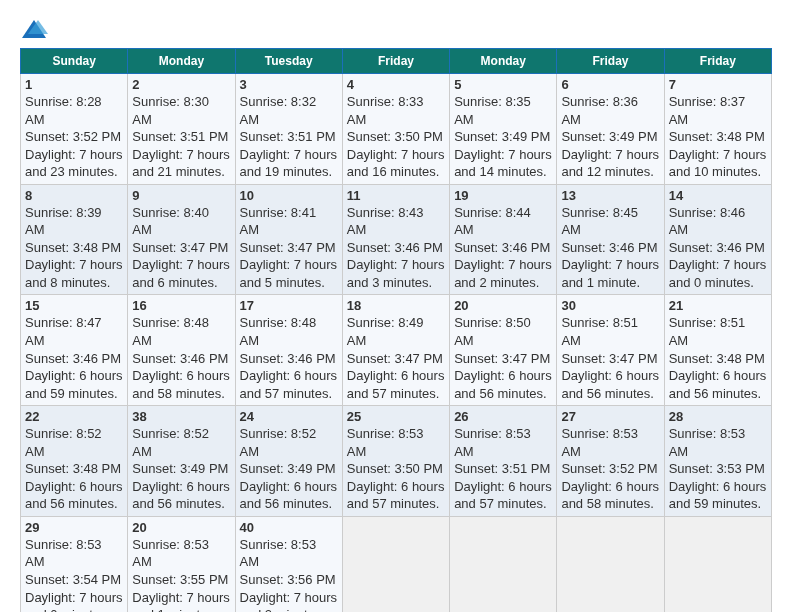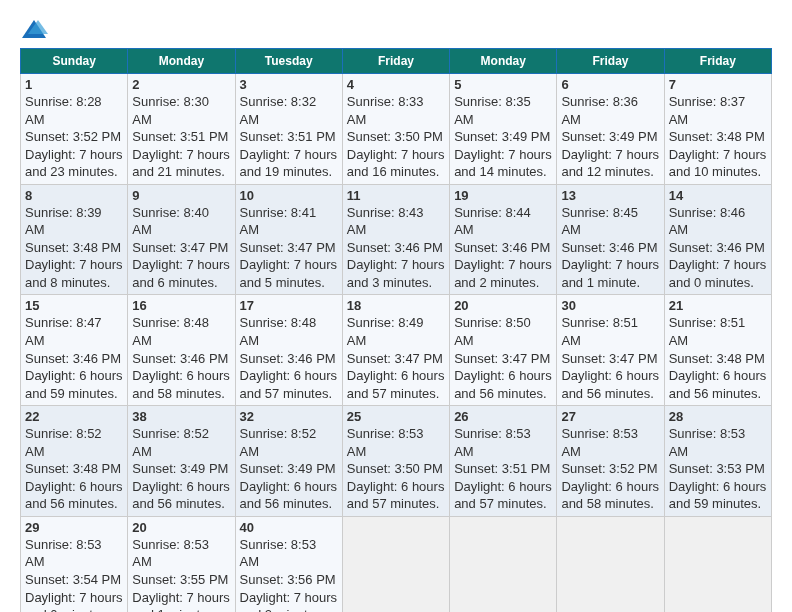--- a/index.html
+++ b/index.html
@@ -227,21 +227,21 @@
         <tr>
           <td>
             <span class="day-num">22</span>
             <div class="cell-text">Sunrise: 8:52 AM<br>Sunset: 3:48 PM<br>Daylight: 6 hours and 56 minutes.</div>
           </td>
           <td>
             <span class="day-num">38</span>
             <div class="cell-text">Sunrise: 8:52 AM<br>Sunset: 3:49 PM<br>Daylight: 6 hours and 56 minutes.</div>
           </td>
           <td>
-            <span class="day-num">32</span>
+            <span class="day-num">24</span>
             <div class="cell-text">Sunrise: 8:52 AM<br>Sunset: 3:49 PM<br>Daylight: 6 hours and 56 minutes.</div>
           </td>
           <td>
             <span class="day-num">25</span>
             <div class="cell-text">Sunrise: 8:53 AM<br>Sunset: 3:50 PM<br>Daylight: 6 hours and 57 minutes.</div>
           </td>
           <td>
             <span class="day-num">26</span>
             <div class="cell-text">Sunrise: 8:53 AM<br>Sunset: 3:51 PM<br>Daylight: 6 hours and 57 minutes.</div>
           </td>

